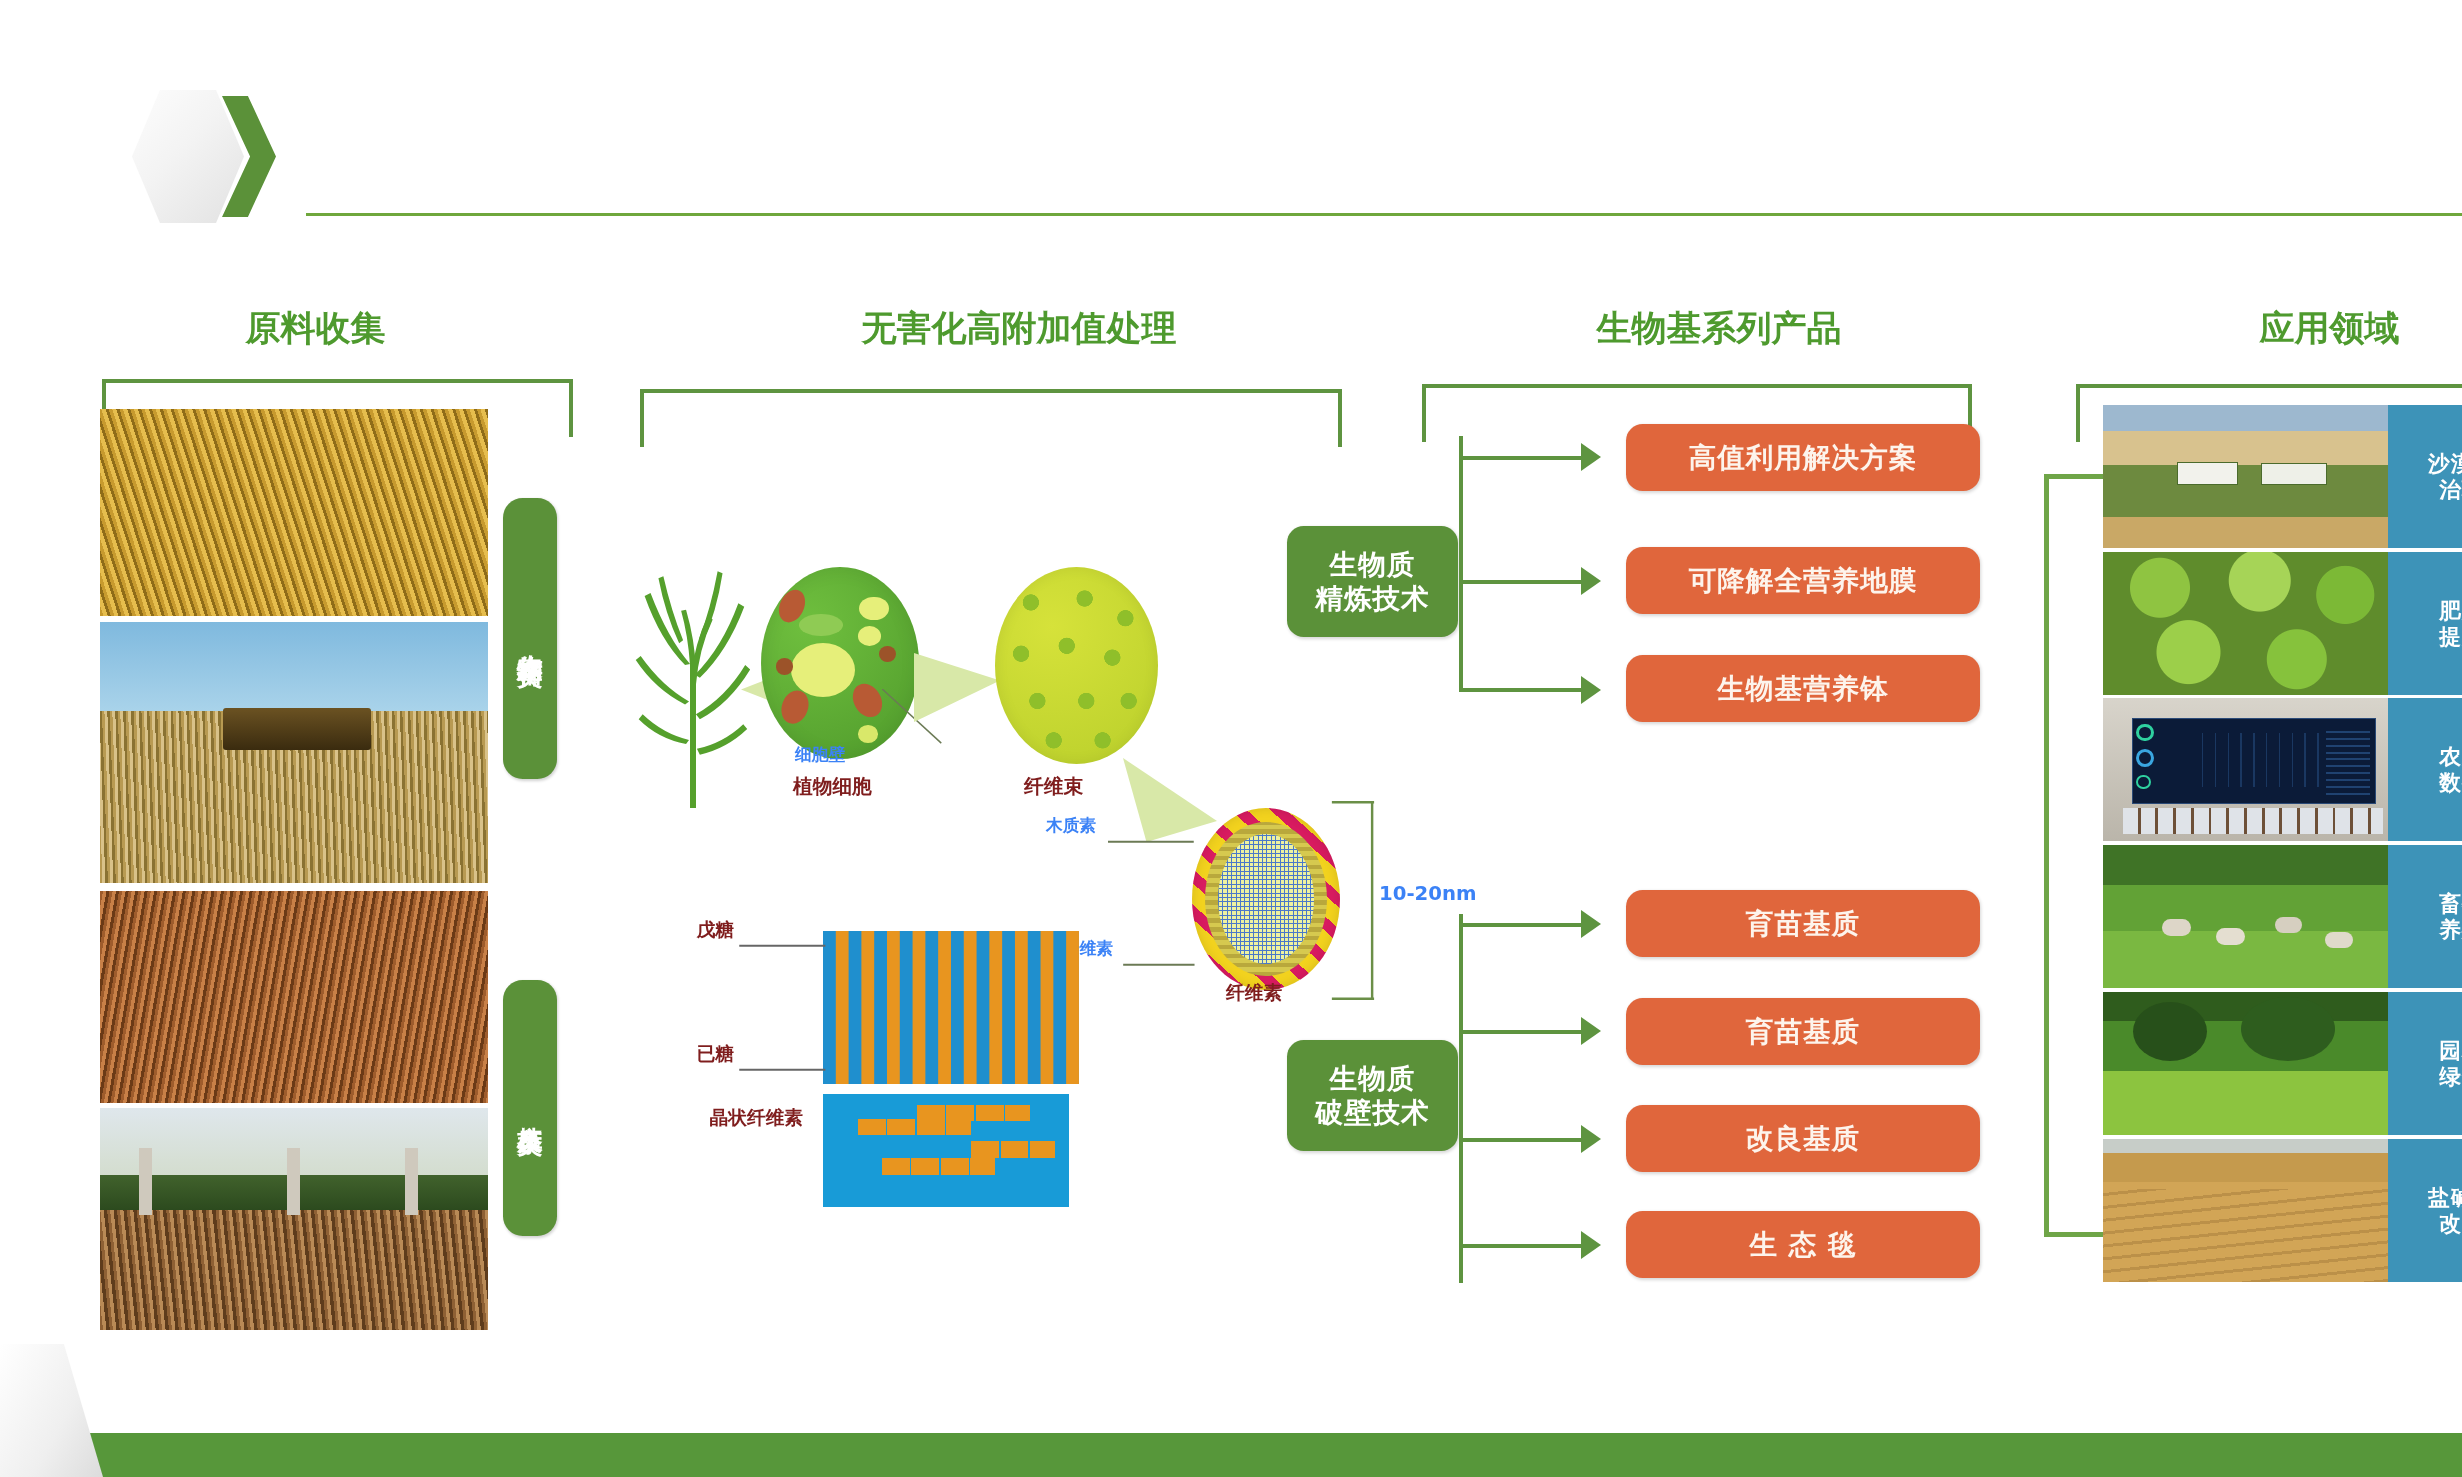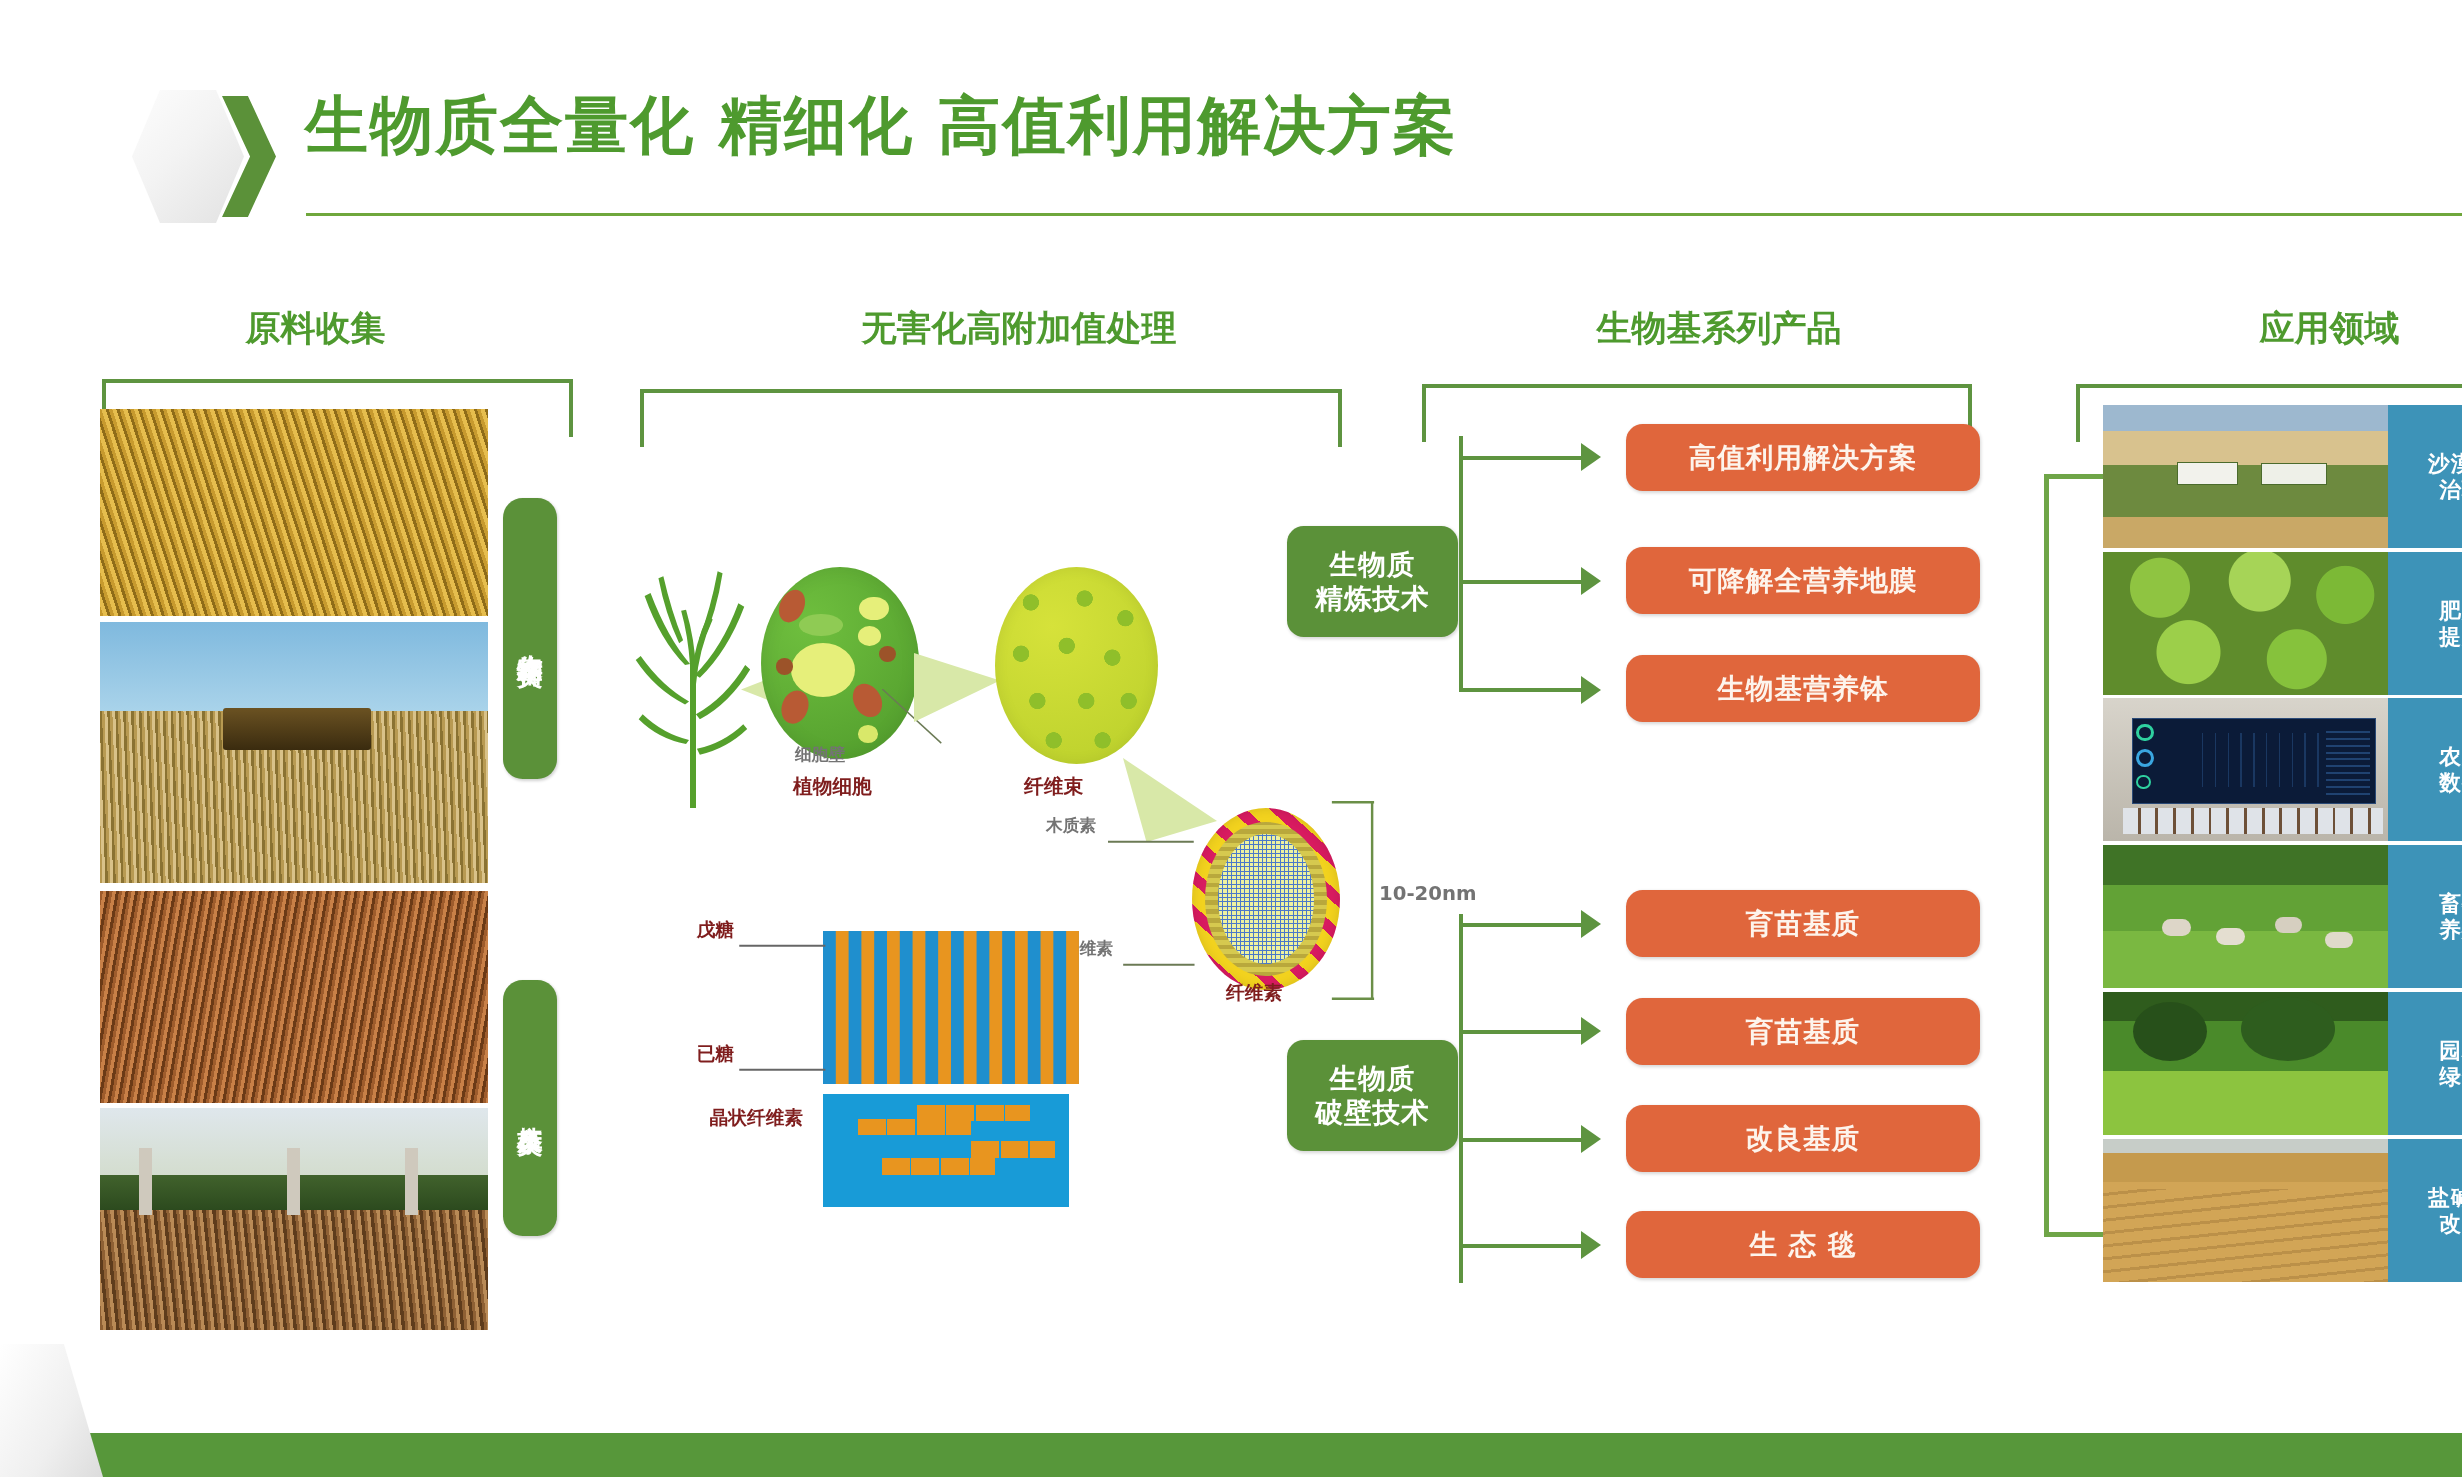--- a/index.html
+++ b/index.html
@@ -50,21 +50,21 @@
   
   .vlabel{position:absolute;background:#5B9139;border-radius:19.7px;
       color:#fff;font-size:25.6px;font-weight:bold;line-height:1.12;
       display:flex;align-items:center;justify-content:center;
       writing-mode:vertical-rl;letter-spacing:1.5px;
       box-shadow:1px 1.5px 3px rgba(0,0,0,.18);}
 
   
   .dlabel{position:absolute;font-size:19.7px;color:#7f1d1d;font-weight:bold;
       white-space:nowrap;}
-  .dlabel.green{color:#737373;}
+  .dlabel.green{color:#3b82f6;}
   .cell-circle{position:absolute;border-radius:50%;}
   .cone{position:absolute;background:#d8e8a8;}
 
   
   .techbox{position:absolute;background:#5B9139;border-radius:16.7px;color:#fff;
       font-size:27.6px;font-weight:bold;line-height:1.22;text-align:center;
       display:flex;align-items:center;justify-content:center;letter-spacing:1px;
       box-shadow:1px 1.5px 3.4px rgba(0,0,0,.16);}
   .prodbox{position:absolute;background:#E0663C;border-radius:16.7px;color:#FDF4EC;
       font-size:27.6px;font-weight:bold;text-align:center;white-space:nowrap;
@@ -92,21 +92,20 @@
       filter:drop-shadow(1.5px 0 3px rgba(0,0,0,.18));}
 </style>
 </head>
 <body>
 
 <div id="header">
   <div id="hexlogo">
     <div class="hex"></div>
     <div class="chev"></div>
   </div>
-  <div id="title">生物质全量化 精细化 高值利用解决方案</div>
   <div id="titlerule"></div>
 </div>
 
 <div class="sec-title" style="left:138px;top:305px;width:355px;">原料收集</div>
 <div class="sec-bracket" style="left:102px;top:379px;width:463px;height:54px;"></div>
 
 <div class="sec-title" style="left:635px;top:305px;width:768px;">无害化高附加值处理</div>
 <div class="sec-bracket" style="left:640px;top:389px;width:694px;height:54px;"></div>
 
 <div class="sec-title" style="left:1448px;top:305px;width:542px;">生物基系列产品</div>

